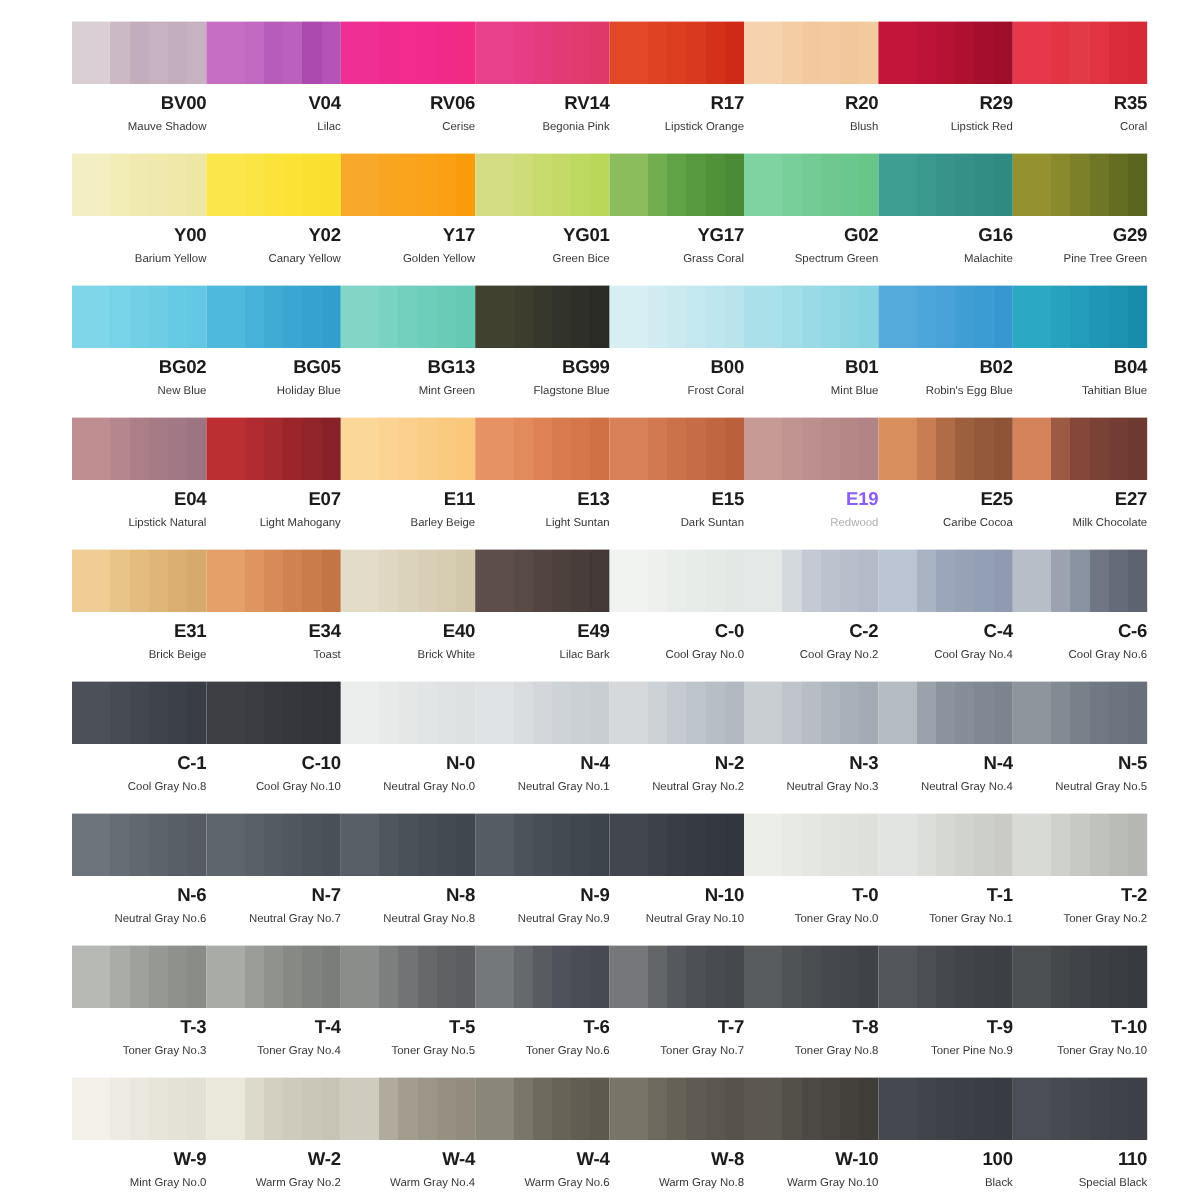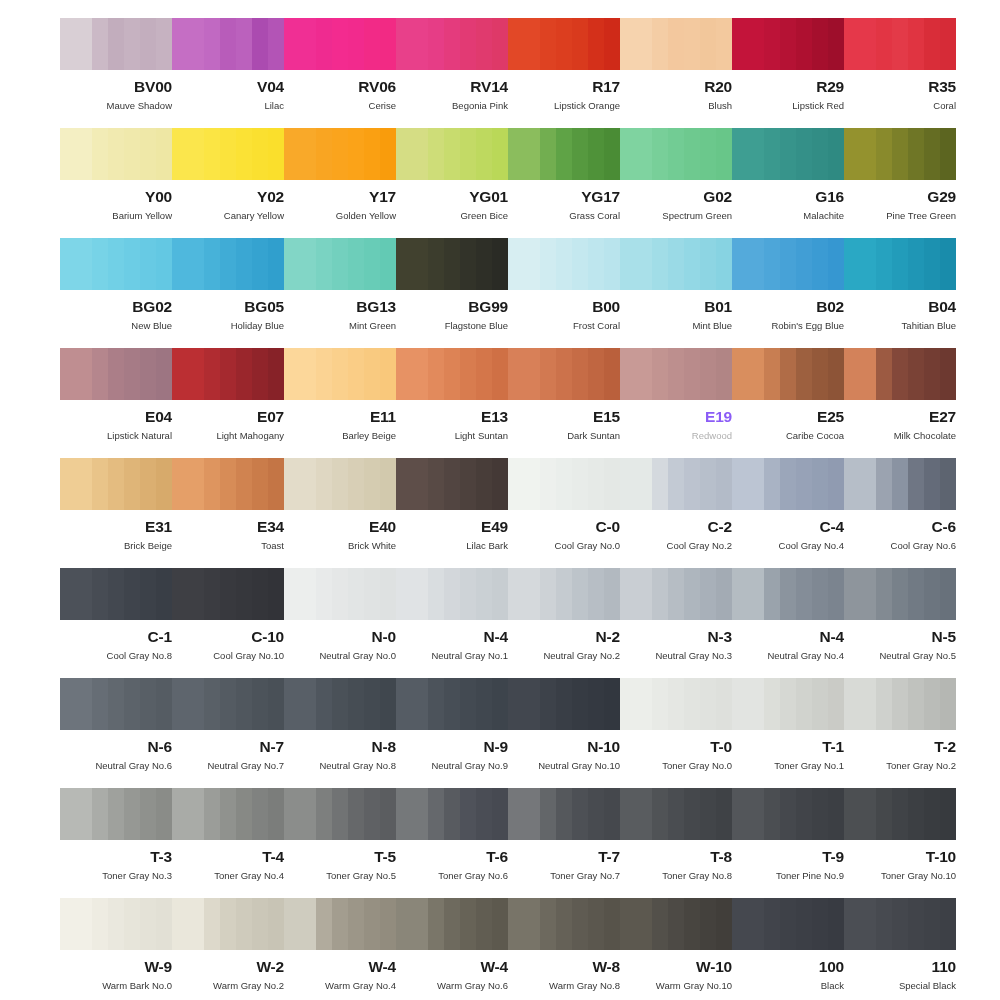--- a/index.html
+++ b/index.html
@@ -400,21 +400,21 @@
       <div class="swatch-cell">
         <div class="swatch" style="background: linear-gradient(90deg, rgb(76, 79, 82) 0%, rgb(76, 79, 82) 14.286%, rgb(76, 79, 82) 14.286%, rgb(76, 79, 82) 28.571%, rgb(69, 72, 75) 28.571%, rgb(69, 72, 75) 42.857%, rgb(64, 67, 71) 42.857%, rgb(64, 67, 71) 57.143%, rgb(60, 63, 67) 57.143%, rgb(60, 63, 67) 71.429%, rgb(57, 60, 64) 71.429%, rgb(57, 60, 64) 85.714%, rgb(55, 58, 62) 85.714%, rgb(55, 58, 62) 100%);"></div>
         <div class="code">T-10</div>
         <div class="cname">Toner Gray No.10</div>
       </div>
     </div>
     <div class="row">
       <div class="swatch-cell">
         <div class="swatch" style="background: linear-gradient(90deg, rgb(242, 240, 231) 0%, rgb(242, 240, 231) 14.286%, rgb(242, 240, 231) 14.286%, rgb(242, 240, 231) 28.571%, rgb(238, 236, 226) 28.571%, rgb(238, 236, 226) 42.857%, rgb(234, 232, 222) 42.857%, rgb(234, 232, 222) 57.143%, rgb(231, 229, 218) 57.143%, rgb(231, 229, 218) 71.429%, rgb(228, 226, 215) 71.429%, rgb(228, 226, 215) 85.714%, rgb(226, 224, 213) 85.714%, rgb(226, 224, 213) 100%);"></div>
         <div class="code">W-9</div>
-        <div class="cname">Warm Bark No.0</div>
+        <div class="cname">Mint Gray No.0</div>
       </div>
       <div class="swatch-cell">
         <div class="swatch" style="background: linear-gradient(90deg, rgb(234, 231, 219) 0%, rgb(234, 231, 219) 14.286%, rgb(234, 231, 219) 14.286%, rgb(234, 231, 219) 28.571%, rgb(221, 217, 203) 28.571%, rgb(221, 217, 203) 42.857%, rgb(212, 208, 193) 42.857%, rgb(212, 208, 193) 57.143%, rgb(207, 203, 188) 57.143%, rgb(207, 203, 188) 71.429%, rgb(203, 199, 184) 71.429%, rgb(203, 199, 184) 85.714%, rgb(200, 196, 181) 85.714%, rgb(200, 196, 181) 100%);"></div>
         <div class="code">W-2</div>
         <div class="cname">Warm Gray No.2</div>
       </div>
       <div class="swatch-cell">
         <div class="swatch" style="background: linear-gradient(90deg, rgb(207, 204, 191) 0%, rgb(207, 204, 191) 14.286%, rgb(207, 204, 191) 14.286%, rgb(207, 204, 191) 28.571%, rgb(177, 171, 157) 28.571%, rgb(177, 171, 157) 42.857%, rgb(163, 157, 143) 42.857%, rgb(163, 157, 143) 57.143%, rgb(156, 150, 136) 57.143%, rgb(156, 150, 136) 71.429%, rgb(150, 144, 130) 71.429%, rgb(150, 144, 130) 85.714%, rgb(146, 140, 126) 85.714%, rgb(146, 140, 126) 100%);"></div>
         <div class="code">W-4</div>
         <div class="cname">Warm Gray No.4</div>

